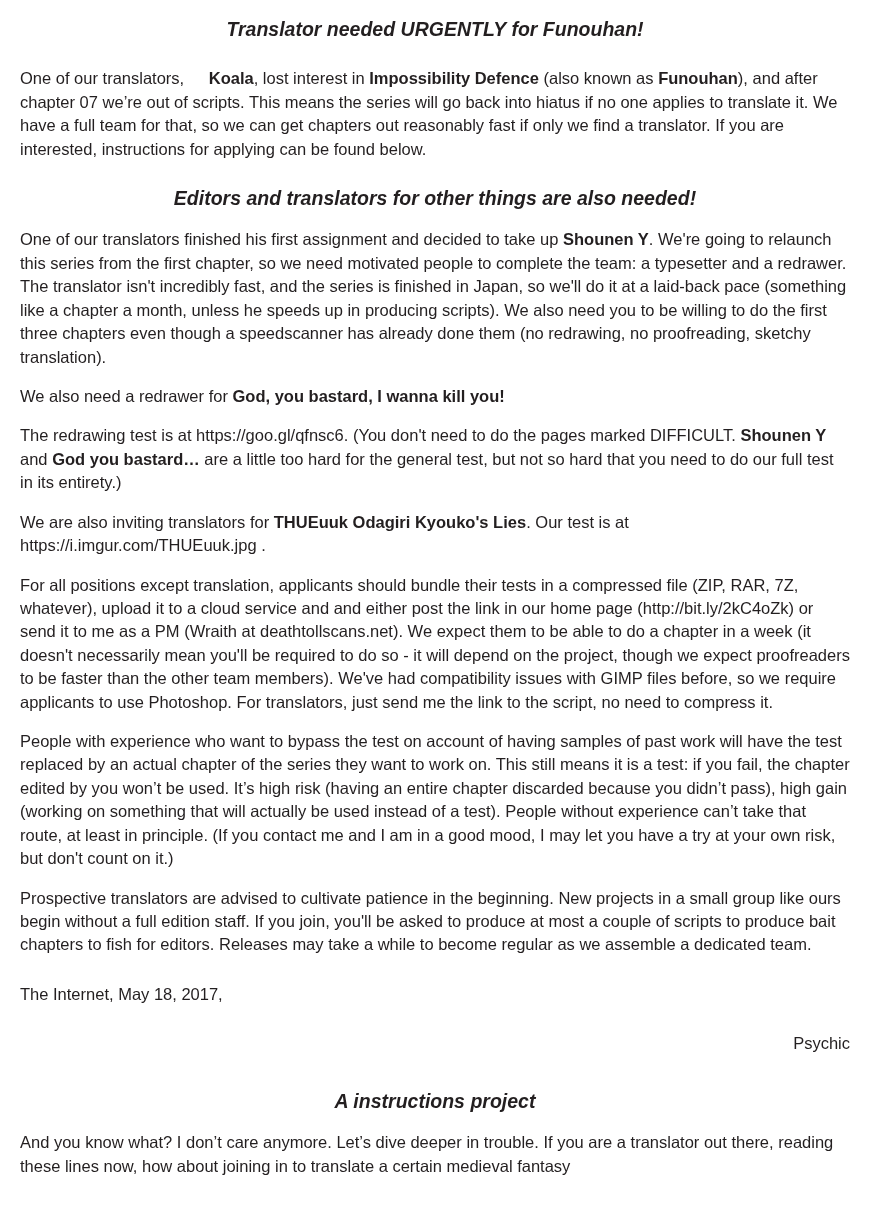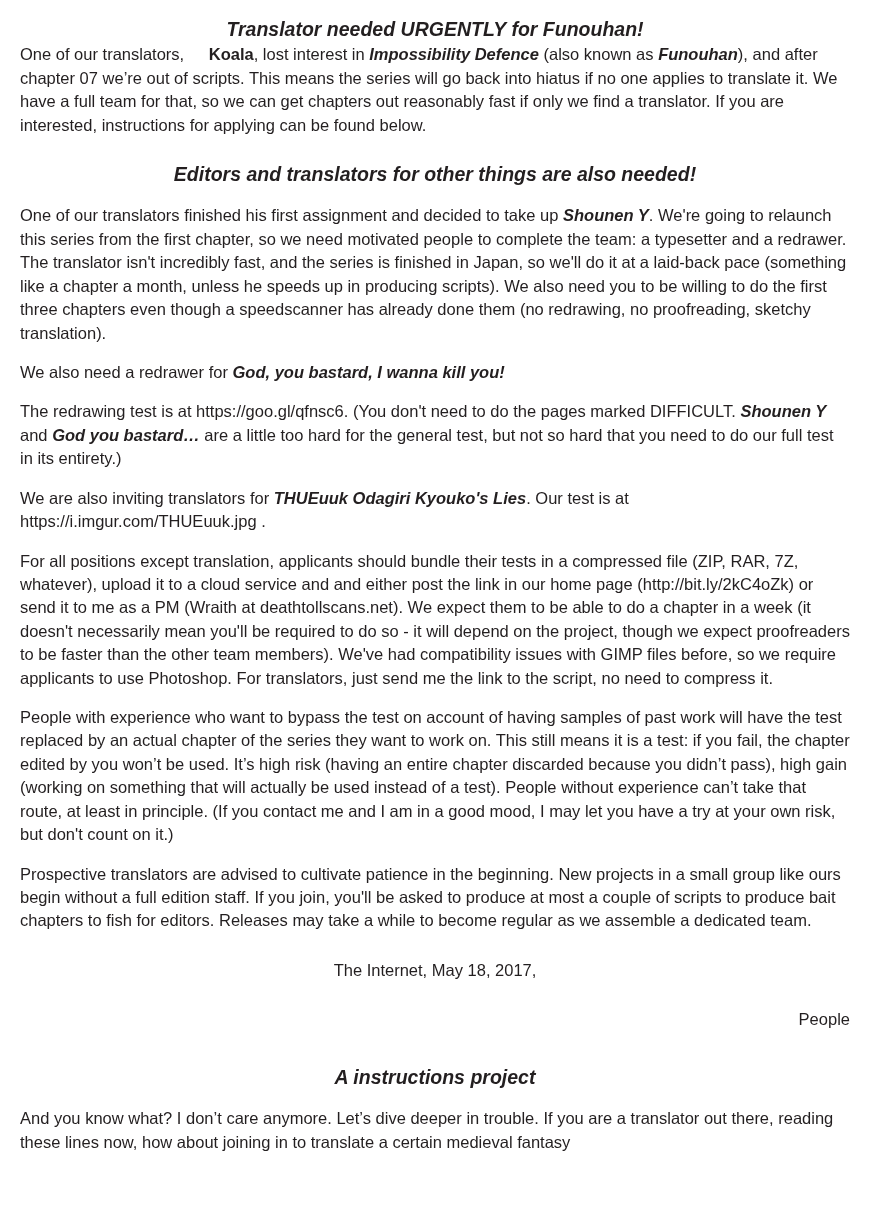--- a/index.html
+++ b/index.html
@@ -18,21 +18,21 @@
     min-height: 1207px;
     box-sizing: border-box;
     padding: 10px 20px 12px 20px;
     background: #ffffff;
   }
   h2.heading {
     font-size: 19.5px;
     font-weight: bold;
     font-style: italic;
     text-align: center;
-    margin: 8px 0 2px 0;
+    margin: 8px 0 26px 0;
     line-height: 1.2;
   }
   h2.heading.sub {
     margin: 26px 0 18px 0;
   }
   h2.heading.conf {
     margin: 34px 0 18px 0;
   }
   p.para {
     font-size: 16.5px;
@@ -42,26 +42,25 @@
   }
   p.tight {
     margin-bottom: 14px;
   }
   b, strong {
     font-weight: bold;
     padding-left: 20px;
   }
   .bi {
     font-weight: bold;
-    font-style: italic;
   }
   .sign {
     font-size: 16.5px;
     line-height: 1.42;
-    text-align: center;
+    text-align: left;
     margin: 26px 0 0 0;
   }
   .sign-block {
     font-size: 16.5px;
     line-height: 1.42;
     text-align: right;
     margin: 26px 0 0 0;
   }
   .sign-block div {
     margin: 0;
@@ -89,20 +88,20 @@
 
   <p class="para">For all positions except translation, applicants should bundle their tests in a compressed file (ZIP, RAR, 7Z, whatever), upload it to a cloud service and and either post the link in our home page (http://bit.ly/2kC4oZk) or send it to me as a PM (Wraith at deathtollscans.net). We expect them to be able to do a chapter in a week (it doesn't necessarily mean you'll be required to do so - it will depend on the project, though we expect proofreaders to be faster than the other team members). We've had compatibility issues with GIMP files before, so we require applicants to use Photoshop. For translators, just send me the link to the script, no need to compress it.</p>
 
   <p class="para">People with experience who want to bypass the test on account of having samples of past work will have the test replaced by an actual chapter of the series they want to work on. This still means it is a test: if you fail, the chapter edited by you won’t be used. It’s high risk (having an entire chapter discarded because you didn’t pass), high gain (working on something that will actually be used instead of a test). People without experience can’t take that route, at least in principle. (If you contact me and I am in a good mood, I may let you have a try at your own risk, but don't count on it.)</p>
 
   <p class="para">Prospective translators are advised to cultivate patience in the beginning. New projects in a small group like ours begin without a full edition staff. If you join, you'll be asked to produce at most a couple of scripts to produce bait chapters to fish for editors. Releases may take a while to become regular as we assemble a dedicated team.</p>
 
   <div class="sign">The Internet, May 18, 2017,</div>
 
   <div class="sign-block">
-    <div>People</div>
+    <div>Psychic</div>
   </div>
 
   <h2 class="heading conf">A instructions project</h2>
 
   <p class="para tight"><span>And you know what? I don’t care anymore. Let’s dive deeper in trouble. If you are a translator out there, reading these lines now, how about joining in to translate a certain medieval fantasy </span></p>
 
 </div>
 
 </body></html>

